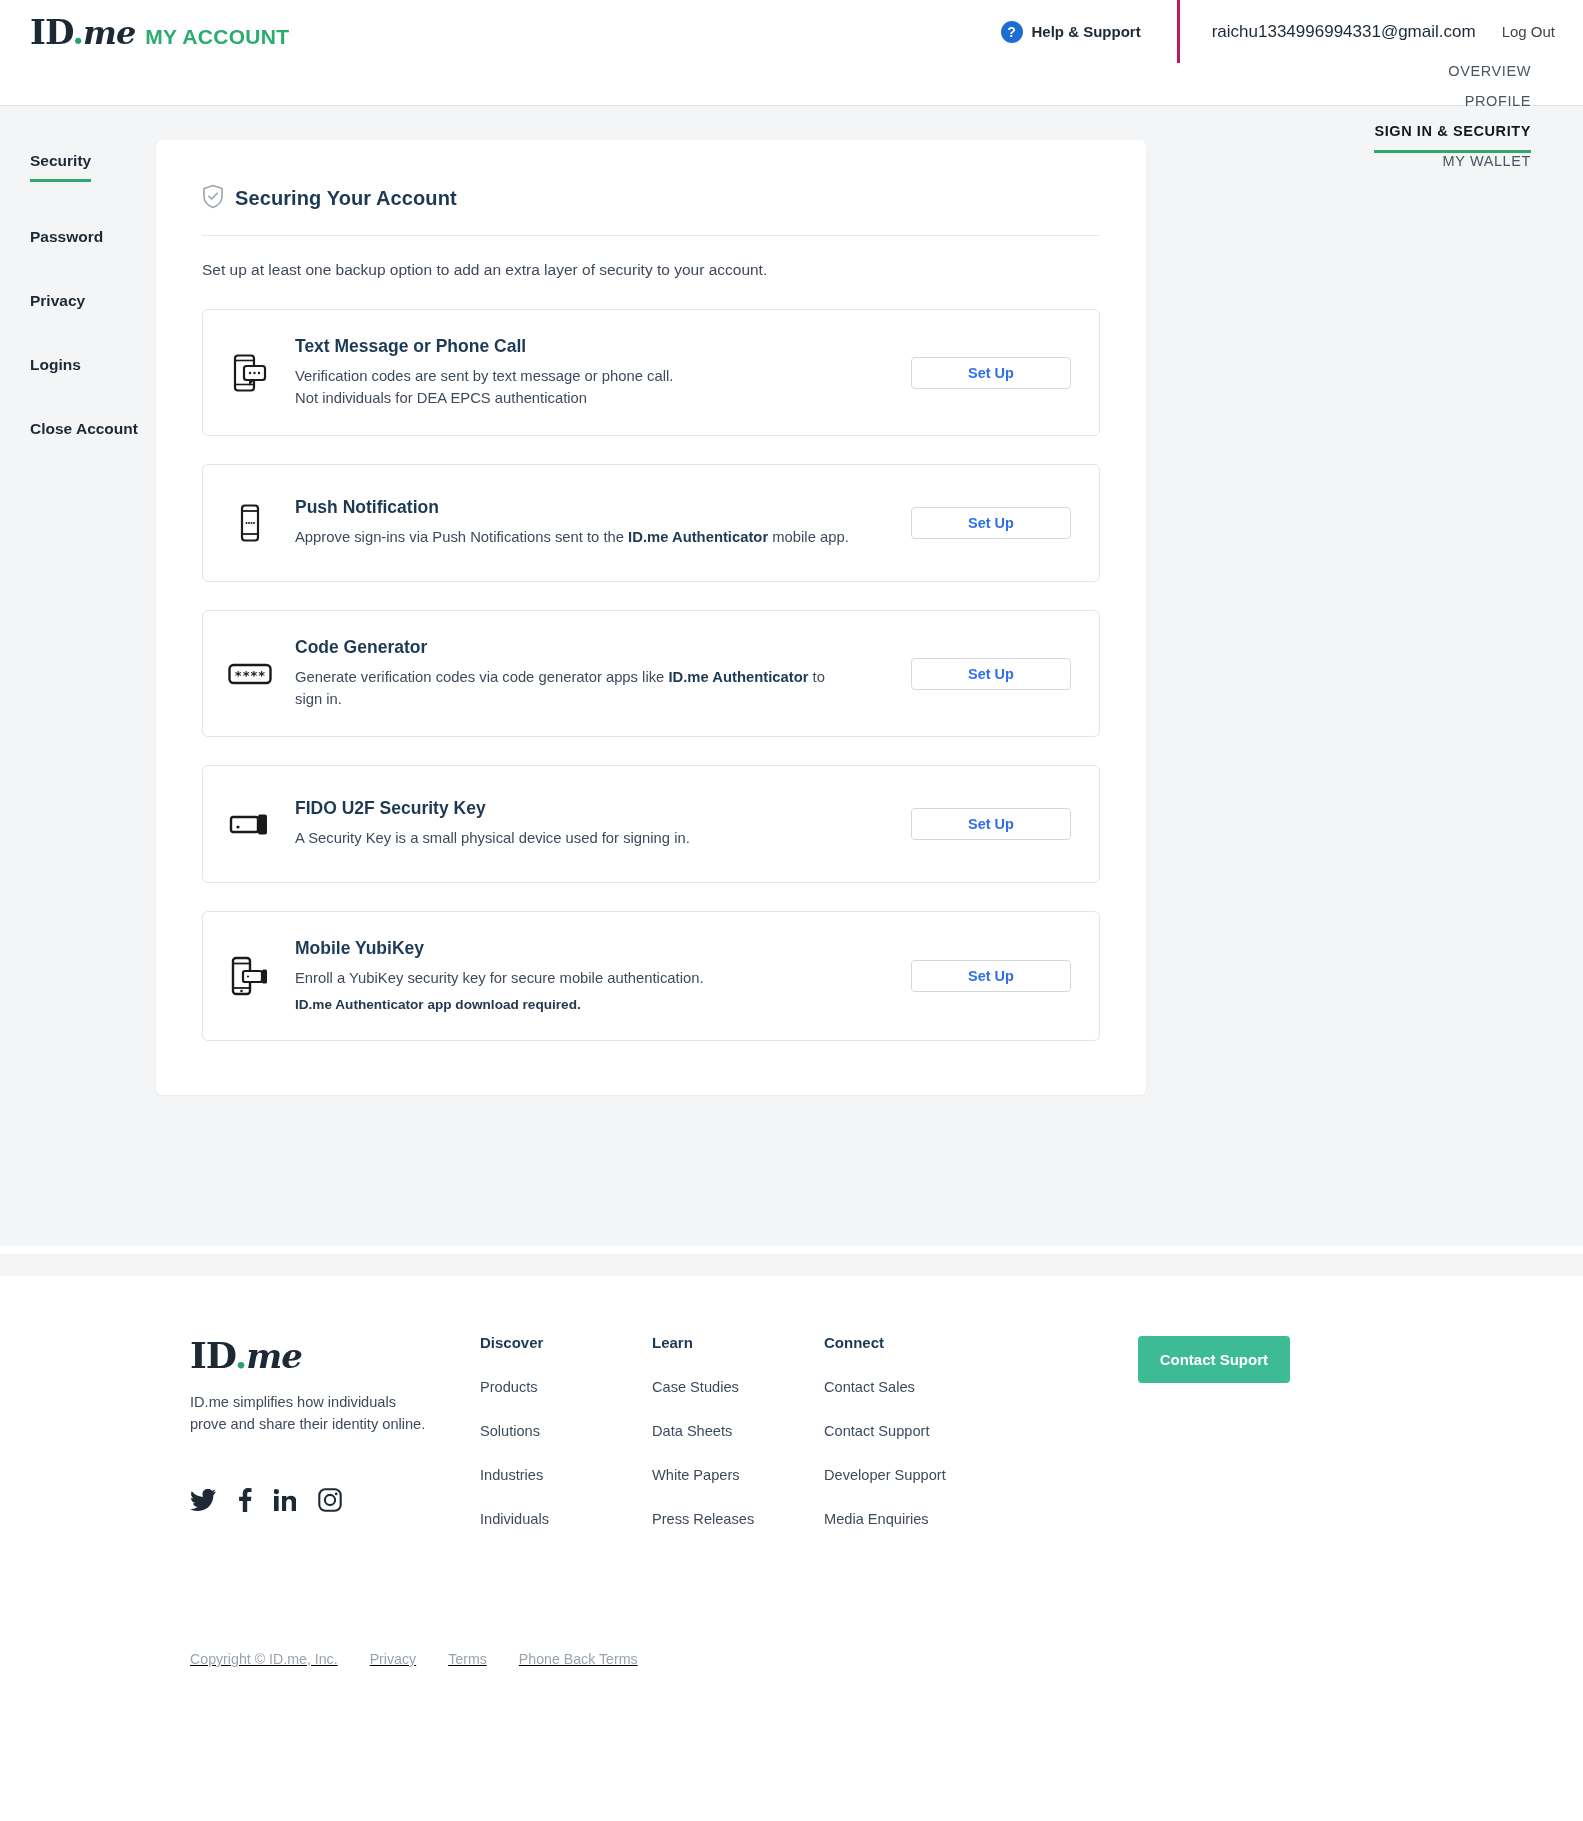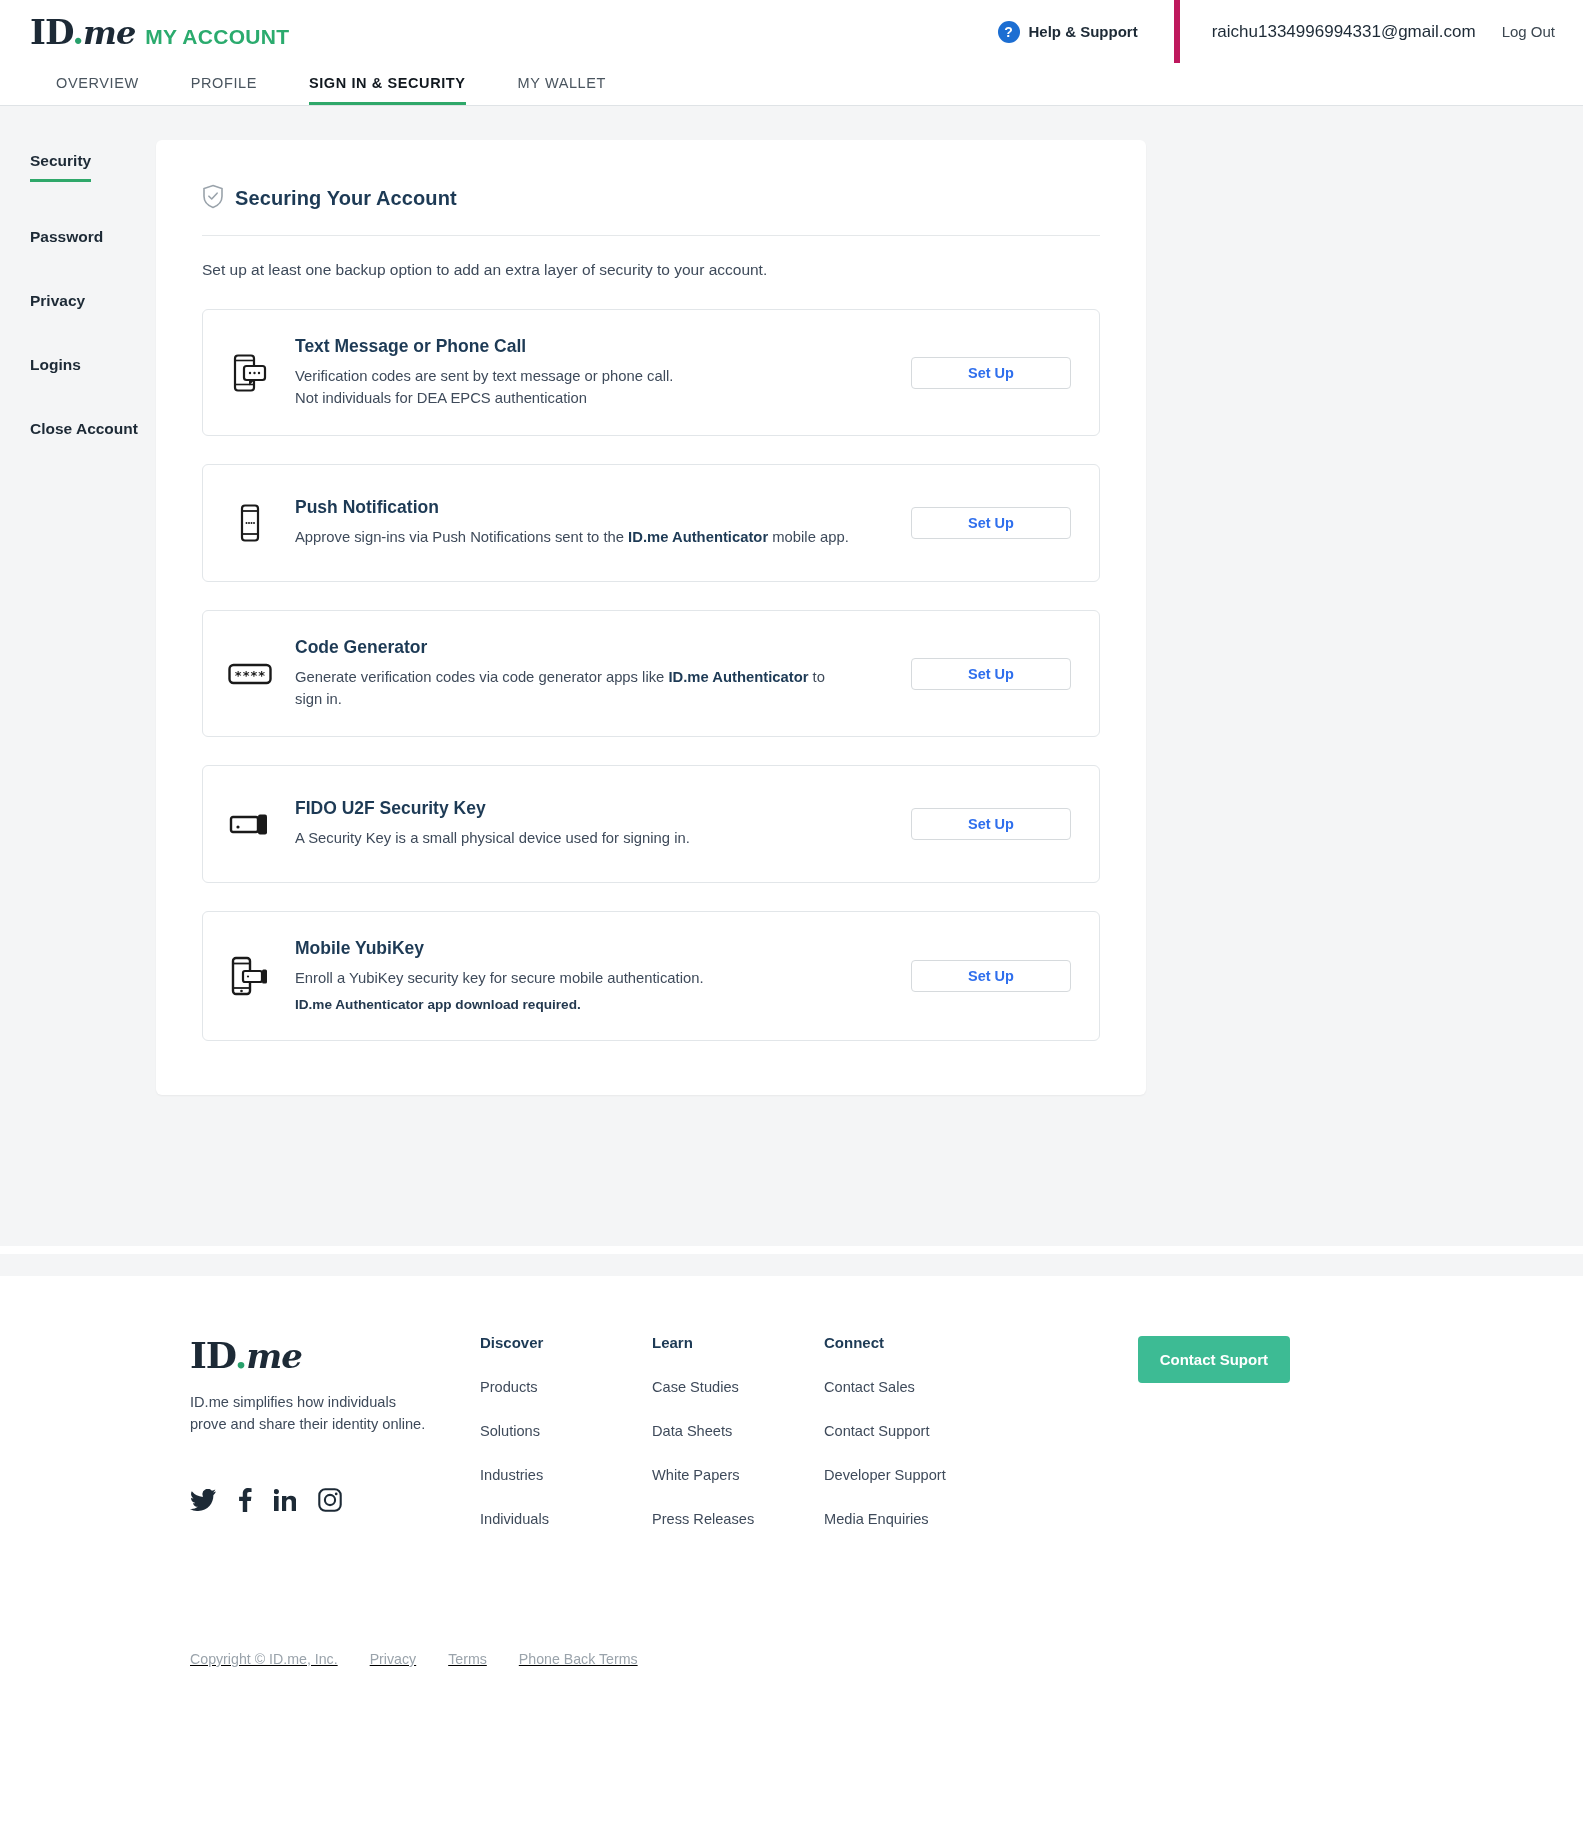--- a/index.html
+++ b/index.html
@@ -71,34 +71,35 @@
     font-weight: bold;
     display: flex; align-items: center; justify-content: center;
     font-family: "Liberation Sans", sans-serif;
   }
   .acct-group {
     display: flex;
     align-items: center;
     gap: 26px;
     height: 63px;
     padding: 0 28px 0 32px;
-    border-left: 6px solid #be185d;
+    border-left: 3px solid #be185d;
   }
   .acct-email { font-size: 17px; color: #1d2a36; }
   .logout { font-size: 15px; color: #3b4650; cursor: pointer; }
 
   
   .navtabs {
     display: flex;
     align-items: flex-end;
     gap: 0;
     height: 43px;
     padding-left: 56px;
     border-bottom: 1px solid #dfe3e6;
     background: #fff;
+    flex-direction: column;
   }
   .tab {
     font-size: 14.5px;
     letter-spacing: 0.6px;
     color: #4a555f;
     padding: 0 0 11px 0;
     margin-right: 52px;
     cursor: pointer;
     border-bottom: 3px solid transparent;
   }

